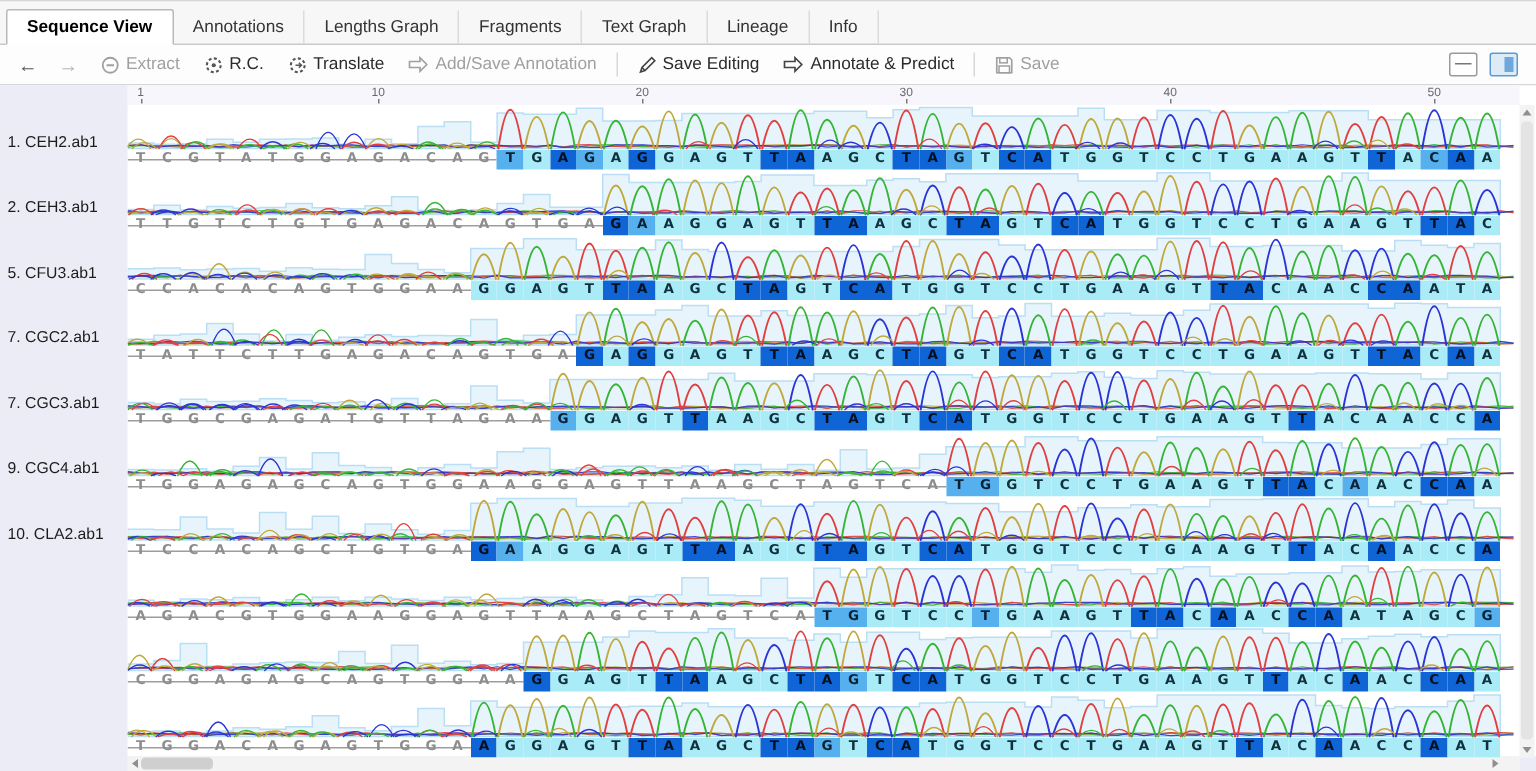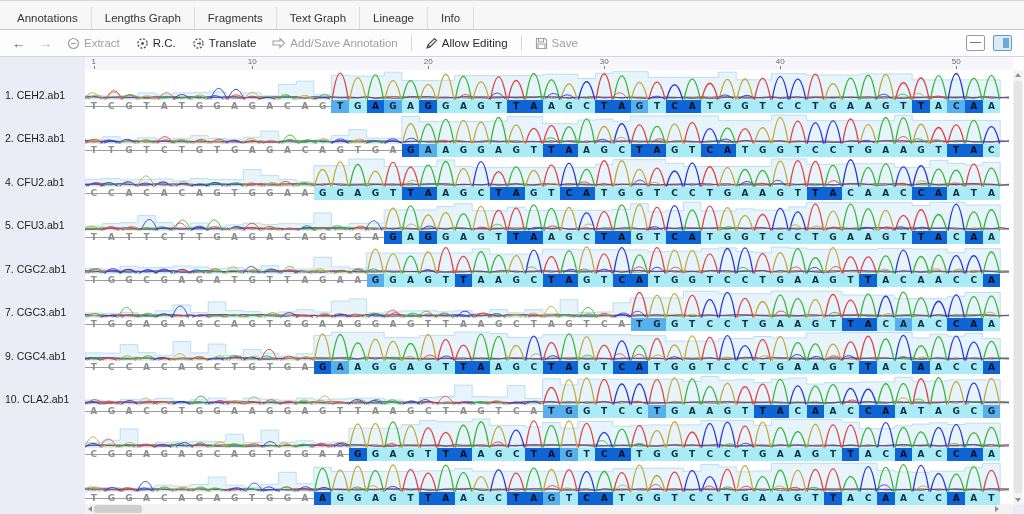--- a/index.html
+++ b/index.html
@@ -51,20 +51,21 @@
   .harrow{position:absolute;top:0;width:10px;height:10px;display:flex;align-items:center;justify-content:center;}
   .tri-left{width:0;height:0;border-top:3px solid transparent;border-bottom:3px solid transparent;border-right:4px solid #8f8f8f;}
   .tri-right{width:0;height:0;border-top:3px solid transparent;border-bottom:3px solid transparent;border-left:4px solid #8f8f8f;}
   .hthumb{position:absolute;left:9px;top:1px;width:48px;height:8px;background:#cfcfcf;border-radius:3px;}
   .corner{position:absolute;right:0;top:0;width:11px;height:10px;background:#f3f3f3;}
 </style>
 </head>
 <body>
 
 <div class="tabbar">
+    <div class="tab active">Sequence View</div>
     <div class="tab">Annotations</div>
     <div class="tab">Lengths Graph</div>
     <div class="tab">Fragments</div>
     <div class="tab">Text Graph</div>
     <div class="tab">Lineage</div>
     <div class="tab">Info</div>
   </div>
 
 <div class="toolbar">
   <span class="navarrow">←</span>
@@ -104,21 +105,29 @@
       </span>
     <span>Add/Save Annotation</span>
   </button>
   <div class="tsep"></div>
   <button class="tbtn">
     <span>
         <svg width="13" height="13" viewBox="0 0 13 13">
           <path d="M2 11 L3 8 L9.5 1.5 L11.5 3.5 L5 10 Z M3 8 L5 10" fill="none" stroke="#444" stroke-width="1.1"></path>
         </svg>
       </span>
-    <span>Allow Editing</span>
+    <span>Save Editing</span>
+  </button>
+  <button class="tbtn">
+    <span>
+        <svg width="14" height="12" viewBox="0 0 14 12">
+          <path d="M1 4 L8 4 L8 1.5 L12.5 6 L8 10.5 L8 8 L1 8 Z" fill="none" stroke="#444" stroke-width="1.1"></path>
+        </svg>
+      </span>
+    <span>Annotate &amp; Predict</span>
   </button>
   <div class="tsep"></div>
   <button class="tbtn disabled">
     <span>
         <svg width="13" height="13" viewBox="0 0 13 13">
           <path d="M1.5 1.5 L10 1.5 L11.5 3 L11.5 11.5 L1.5 11.5 Z" fill="none" stroke="currentColor" stroke-width="1.1"></path>
           <rect x="3.5" y="1.5" width="5" height="3.4" fill="none" stroke="currentColor" stroke-width="1"></rect>
           <rect x="3" y="7" width="7" height="4.5" fill="none" stroke="currentColor" stroke-width="1"></rect>
         </svg>
       </span>
@@ -133,23 +142,20 @@
     </div>
 </div>
 
 <div class="content">
   <div class="labelcol">
       <div class="rowlabel">
         <span>1. CEH2.ab1</span>
       </div>
       <div class="rowlabel">
         <span>2. CEH3.ab1</span>
-      </div>
-      <div class="rowlabel">
-        <span>4. CFU2.ab1</span>
       </div>
       <div class="rowlabel">
         <span>5. CFU3.ab1</span>
       </div>
       <div class="rowlabel">
         <span>7. CGC2.ab1</span>
       </div>
       <div class="rowlabel">
         <span>7. CGC3.ab1</span>
       </div>

